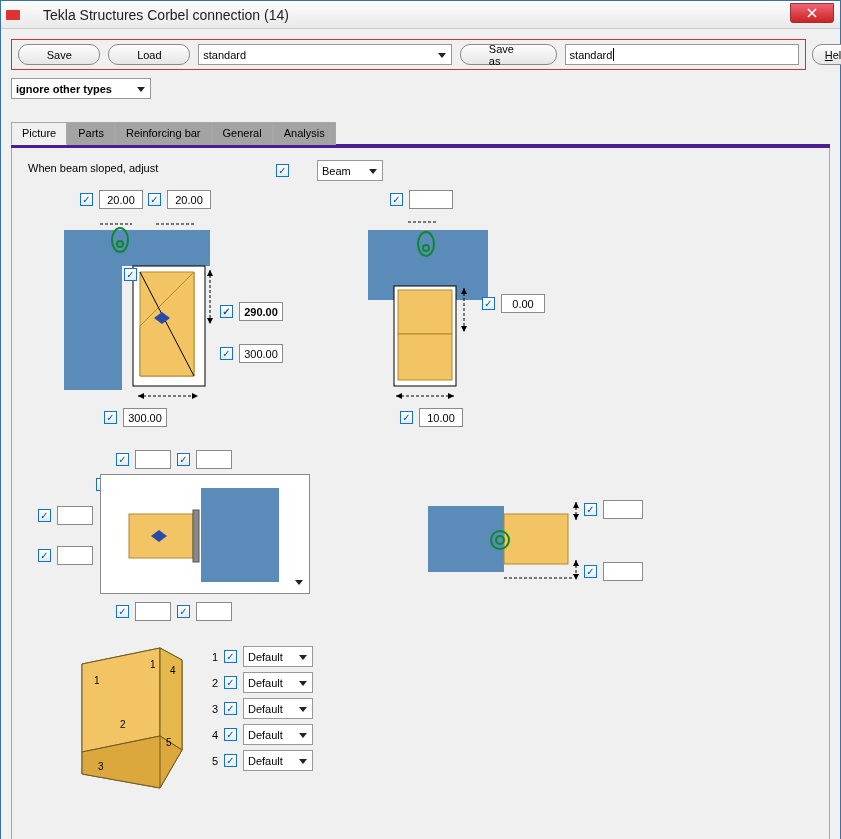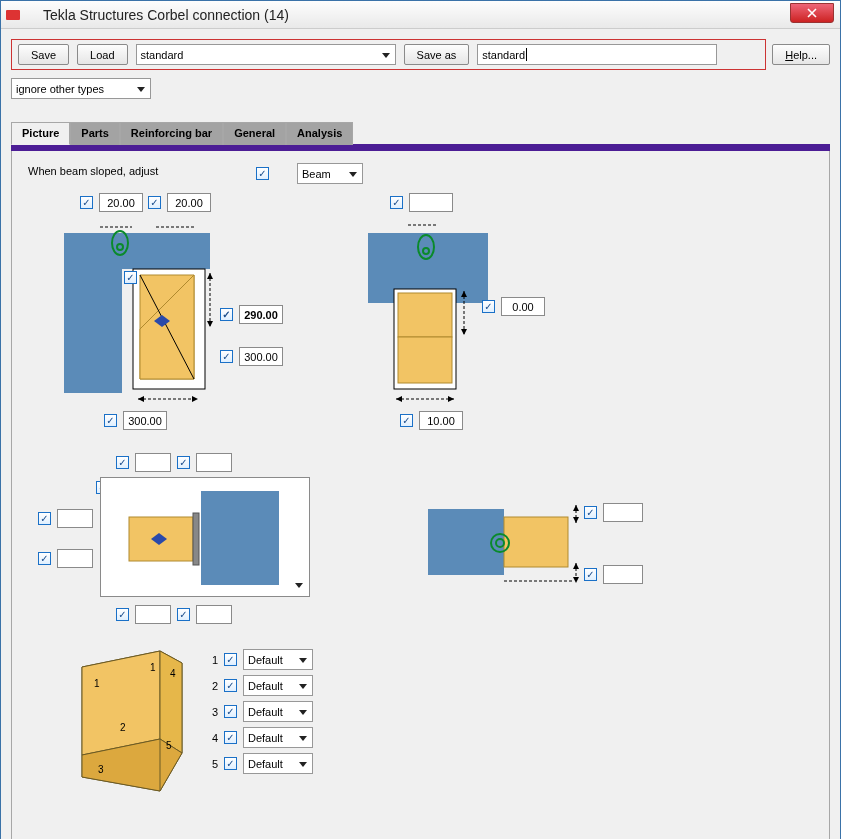--- a/index.html
+++ b/index.html
@@ -5,28 +5,28 @@
   * { box-sizing: border-box; font-family: 'Segoe UI', Tahoma, sans-serif; font-size: 11px; }
   body { margin: 0; background: #fff; }
   .window { width: 841px; border: 1px solid #3a72a8; background: #f0f0f0; }
   .titlebar { height: 28px; background: linear-gradient(#fdfdfd,#e9e9e9); border-bottom:1px solid #ccc; display:flex; align-items:center; padding:0 4px; position:relative; }
   .tb-icon { width:16px; height:16px; margin-right:6px; }
   .titlebar-text { font-size:14px; color:#222;margin-left:16px; }
   .close-btn { position:absolute; right:6px; top:2px; width:44px; height:20px; background:linear-gradient(#e67,#c22); border:1px solid #933; border-radius:0 0 3px 3px; color:#fff; display:flex;align-items:center;justify-content:center; font-size:11px; }
   .content { padding:10px 10px 8px 10px; }
   .toprow { display:flex; align-items:center; gap:6px; }
   .red-box { border:1px solid #c33; padding:4px 6px; display:flex; align-items:center; gap:8px; flex:1; }
-  .btn { background:linear-gradient(#fdfdfd,#e6e6e6); border:1px solid #8a8a8a; height:21px; padding:0 12px; display:inline-flex; align-items:center; justify-content:center; cursor:pointer; border-radius:2px; min-width:48px; }
+  .btn { background:linear-gradient(#fdfdfd,#e6e6e6); border:1px solid #8a8a8a; height:21px; padding:0 28px; display:inline-flex; align-items:center; justify-content:center; cursor:pointer; border-radius:10px; min-width:48px; }
   .btn u { text-decoration:underline; }
   .sel { border:1px solid #989898; background:#fff; height:21px; display:inline-flex; align-items:center; padding:0 4px; position:relative; }
   .sel::after { content:''; border-left:4px solid transparent; border-right:4px solid transparent; border-top:5px solid #222; position:absolute; right:5px; top:8px; }
   .sel-wide { width:260px; }
   .txt { border:1px solid #989898; background:#fff; height:21px; padding:0 4px; display:inline-flex; align-items:center; }
   .txt-wide { width:240px; }
-  .tabs { display:flex; margin-top:22px; border-bottom:7px solid #4c1d95;font-weight:bold; }
+  .tabs { display:flex; margin-top:22px; border-bottom:4px solid #4c1d95; }
   .tab { padding:4px 10px 5px; border:1px solid #a7a7a7; border-bottom:none; background:#a3a3a3; margin-right:0; position:relative; top:1px; cursor:pointer; }
   .tab.active { background:#f0f0f0; border-bottom:1px solid #f0f0f0; }
   .panel { border:1px solid #a7a7a7; border-top:none; padding:14px 12px 10px; background:#f0f0f0; }
   .chk { width:13px; height:13px; border:1px solid #1a70c7; background:linear-gradient(#fff,#dfefff); display:inline-flex; align-items:center; justify-content:center; }
   .chk::after { content:'✓'; color:#1a4c8b; font-size:10px; line-height:1; }
   .numbox { border:1px solid #8a8a8a; background:#fff; width:44px; height:19px; display:inline-flex; align-items:center; justify-content:center; }
   .row { display:flex; align-items:center; gap:6px; }
   .dropdown-picture { border:1px solid #8a8a8a; background:#fff; padding:4px; display:flex; align-items:center; position:relative; }
   .dropdown-picture::after { content:''; border-left:4px solid transparent; border-right:4px solid transparent; border-top:5px solid #222; position:absolute; right:6px; bottom:8px; }
   .diagrams { position:relative; height:690px; }
@@ -60,41 +60,41 @@
           </div>
         <div class="btn">Save as</div>
         <div class="txt txt-wide">
             <span>standard</span>
             <span style="border-left:1px solid #000;height:13px;margin-left:1px;"></span>
           </div>
       </div>
       <div class="btn"><u>H</u>elp...</div>
     </div>
 
-    <div style="margin-top:8px;">
+    <div style="margin-top:8px;font-weight:bold;">
       <div class="sel" style="width:140px;">
           <span>ignore other types</span>
         </div>
     </div>
 
     <div class="tabs">
       <div class="tab active">Picture</div>
       <div class="tab">Parts</div>
       <div class="tab">Reinforcing bar</div>
       <div class="tab">General</div>
       <div class="tab">Analysis</div>
     </div>
 
     <div class="panel">
       <div class="diagrams">
 
         <div class="abs row" style="left:4px; top:0;text-align:right;">
           <span>When beam sloped, adjust</span>
         </div>
-        <div class="abs row" style="left:232px; top:-2px;gap:28px;">
+        <div class="abs row" style="left:252px; top:-2px;gap:28px;">
           <span class="chk"></span>
           <div class="sel" style="width:66px;">
               <span>Beam</span>
             </div>
         </div>
 
         <div class="abs row" style="left:56px; top:28px;">
           <span class="chk"></span>
           <span class="numbox">20.00</span>
         </div>

